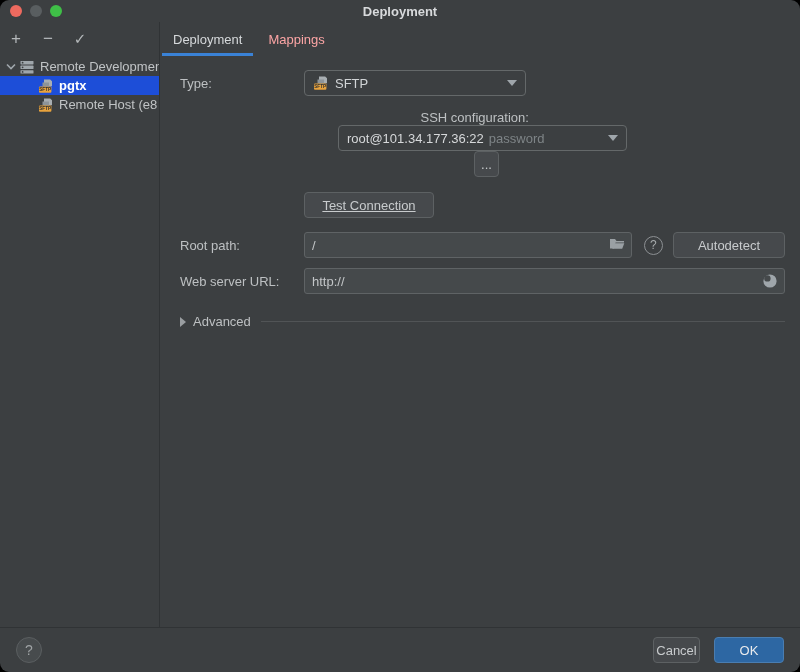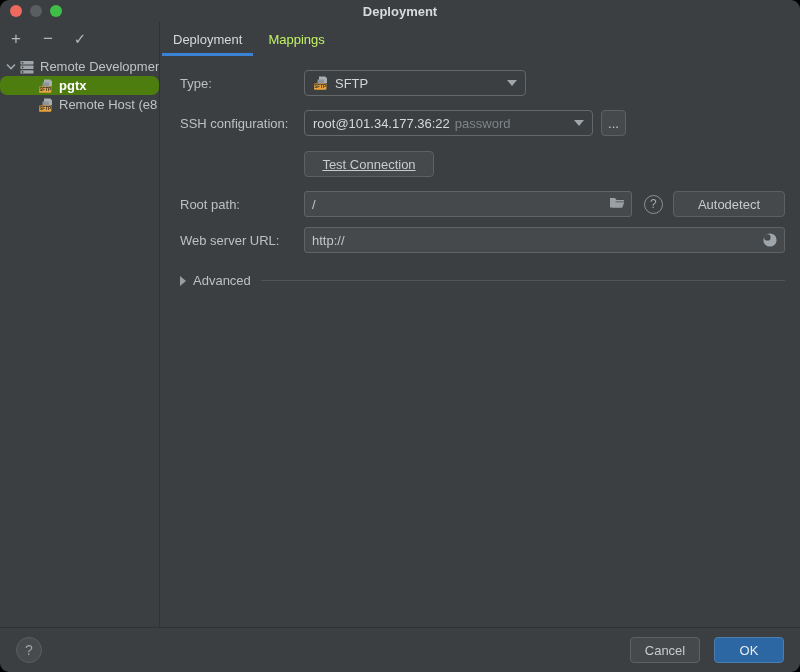--- a/index.html
+++ b/index.html
@@ -13,31 +13,31 @@
   .light.close{background:#ee6a5f;}
   .light.min{background:#595e60;}
   .light.zoom{background:#3fbf47;}
   .win-title{flex:1;text-align:center;font-weight:bold;color:#d8dadc;font-size:13px;}
   
   .headband{position:absolute;top:22px;left:0;right:0;height:34px;display:flex;}
   .toolbar{width:160px;flex-shrink:0;display:flex;align-items:center;padding-left:8px;gap:16px;
            border-right:1px solid #303335;}
   .tool-ic{width:16px;text-align:center;color:#b4b8ba;font-size:15px;cursor:default;line-height:16px;}
   .tabs{flex:1;display:flex;align-items:stretch;}
-  .tab{position:relative;display:flex;align-items:center;padding:0 13px;color:#bef264;}
+  .tab{position:relative;display:flex;align-items:center;padding:0 13px;color:#fca5a5;}
   .tab.active{color:#d6d9db;}
   .tab.active .tab-underline{position:absolute;left:2px;right:2px;bottom:0;height:3px;background:#3a82d6;}
   
   .bodyrow{position:absolute;top:56px;bottom:45px;left:0;right:0;display:flex;}
   .treepanel{width:160px;flex-shrink:0;border-right:1px solid #303335;padding-top:1px;overflow:hidden;}
   .tree-row{height:19px;display:flex;align-items:center;white-space:nowrap;overflow:hidden;color:#c0c3c5;}
   .tree-row .lbl{margin-left:5px;}
   .tree-root{padding-left:6px;}
   .tree-child{padding-left:38px;}
-  .tree-row.selected{background:#4d7c0f;color:#ffffff;font-weight:bold;border-radius:7px;}
+  .tree-row.selected{background:#1d4ed8;color:#ffffff;font-weight:bold;}
   .chev{width:12px;display:flex;align-items:center;justify-content:center;margin-right:3px;}
   .icon16{width:16px;height:16px;flex-shrink:0;}
   
   .content{flex:1;padding:14px 15px 0 20px;overflow:hidden;}
   .frow{display:flex;align-items:center;}
   .flabel{width:124px;flex-shrink:0;color:#bdc0c2;}
   .combo{height:26px;border:1px solid #646869;border-radius:4px;background:#3c3f41;
          display:flex;align-items:center;padding:0 8px;color:#d2d5d7;}
   .combo .arrow{margin-left:auto;}
   .tri-down{width:0;height:0;border-left:5px solid transparent;border-right:5px solid transparent;
@@ -145,21 +145,21 @@
             <path d="M6 1.5h6.2l1.8 1.8v5H6z" fill="#a8aeb2"></path>
             <rect x="4.5" y="4.5" width="6.5" height="4" fill="#8d9499"></rect>
             <rect x="1" y="8.6" width="12.4" height="6.2" rx="1" fill="#e8a33d"></rect>
             <text x="7.2" y="13.4" font-size="4.7" font-weight="bold" fill="#2e2f31" text-anchor="middle">SFTP</text>
           </svg>
           <span>SFTP</span>
           <span class="arrow tri-down"></span>
         </div>
       </div>
 
-      <div class="frow" style="margin-bottom:15px;">
+      <div class="frow" style="margin-bottom:15px;flex-direction:column;">
         <div class="flabel">SSH configuration:</div>
         <div class="combo" style="width:289px;">
           <span style="color:#d6d8da;">root@101.34.177.36:22</span>
           <span class="hint">password</span>
           <span class="arrow tri-down"></span>
         </div>
         <button class="btn" style="width:25px;margin-left:8px;padding:0;">...</button>
       </div>
 
       <div class="frow" style="margin-bottom:14px;">
@@ -200,17 +200,17 @@
         <span>Advanced</span>
         <span class="adv-line"></span>
       </div>
 
     </div>
   </div>
 
   <div class="footer">
     <div class="help-btn">?</div>
     <div class="spacer"></div>
-    <button class="btn" style="width:70px;">Cancel</button>
+    <button class="btn" style="width:47px;">Cancel</button>
     <button class="btn btn-primary" style="width:70px;">OK</button>
   </div>
 
 </div>
 
 </body></html>

